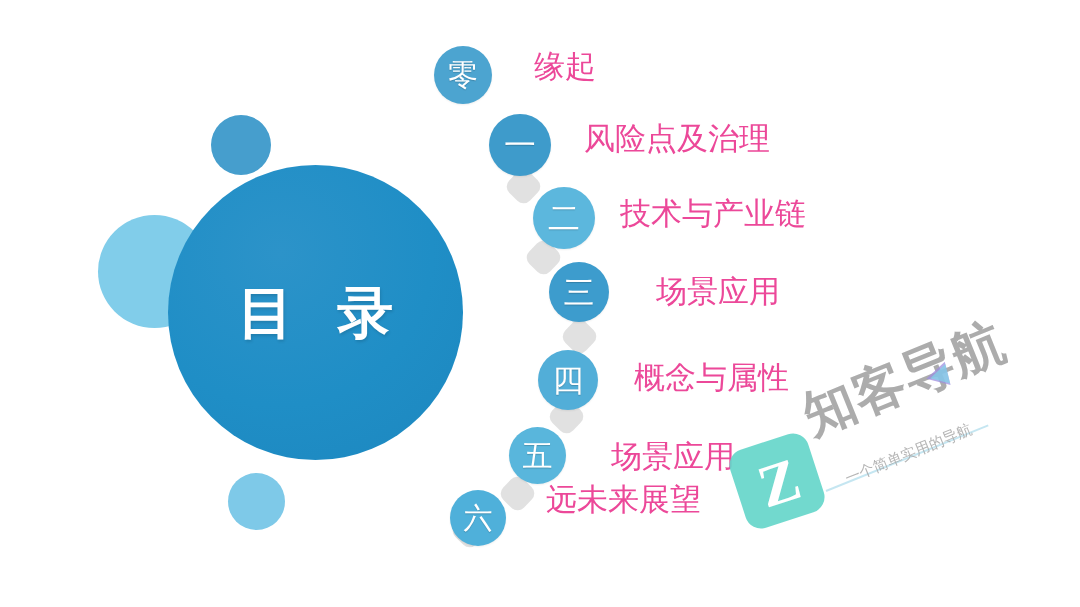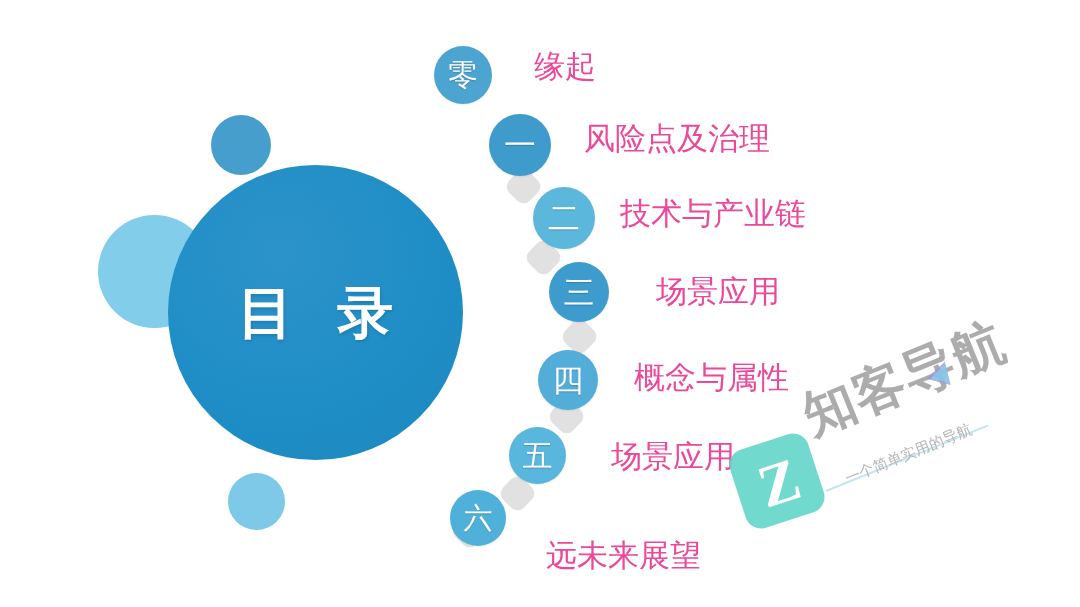--- a/index.html
+++ b/index.html
@@ -219,21 +219,21 @@
   <div class="step-node" style="left:450px; top:490px; width:56px; height:56px; background:#4fb0da;">
     <span class="step-num" style="font-size:29px;">六</span>
   </div>
 
   <span class="step-label" style="left:534px; top:53px;">缘起</span>
   <span class="step-label" style="left:584px; top:125px;">风险点及治理</span>
   <span class="step-label" style="left:620px; top:200px;">技术与产业链</span>
   <span class="step-label" style="left:656px; top:278px;">场景应用</span>
   <span class="step-label" style="left:634px; top:364px;">概念与属性</span>
   <span class="step-label" style="left:611px; top:443px;">场景应用</span>
-  <span class="step-label" style="left:546px; top:542px;">远未来展望</span>
+  <span class="step-label" style="left:546px; top:486px;">远未来展望</span>
 
   <div id="watermark">
     <div class="wm-z-box"></div>
     <div class="wm-z-glyph">Z</div>
     <div class="wm-main">知客导航</div>
     <div class="wm-rule"></div>
     <div class="wm-sub">一个简单实用的导航</div>
     <div class="wm-arrow"></div>
     <div class="wm-arrow2"></div>
   </div>

